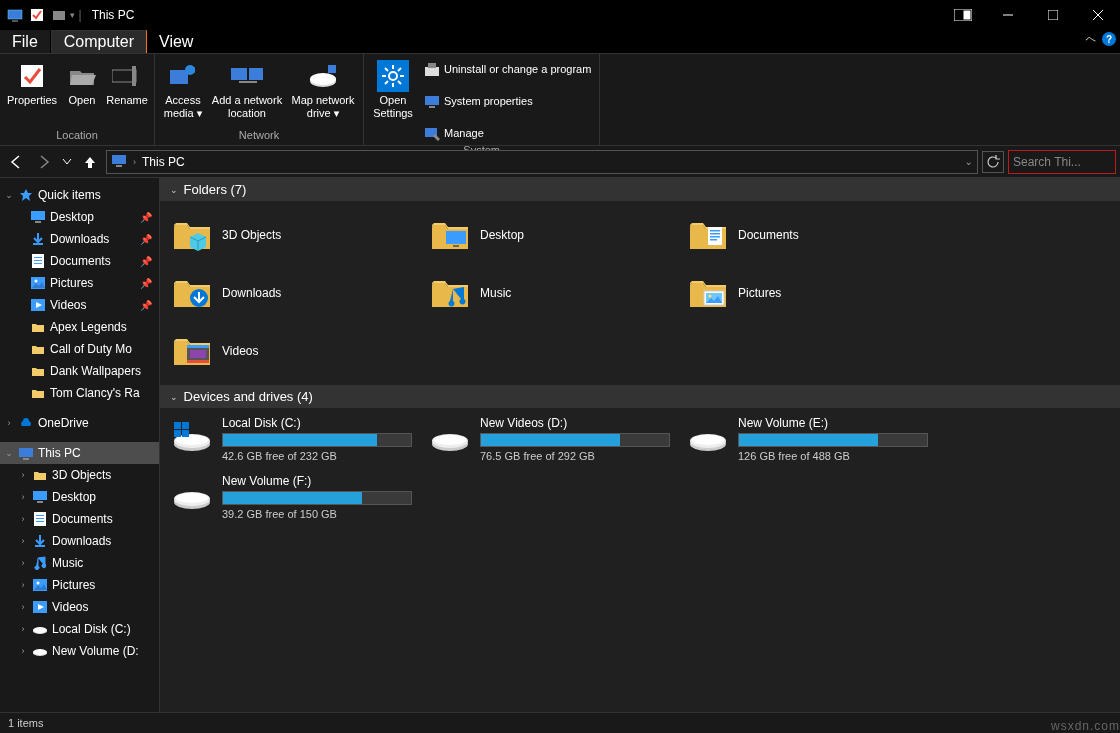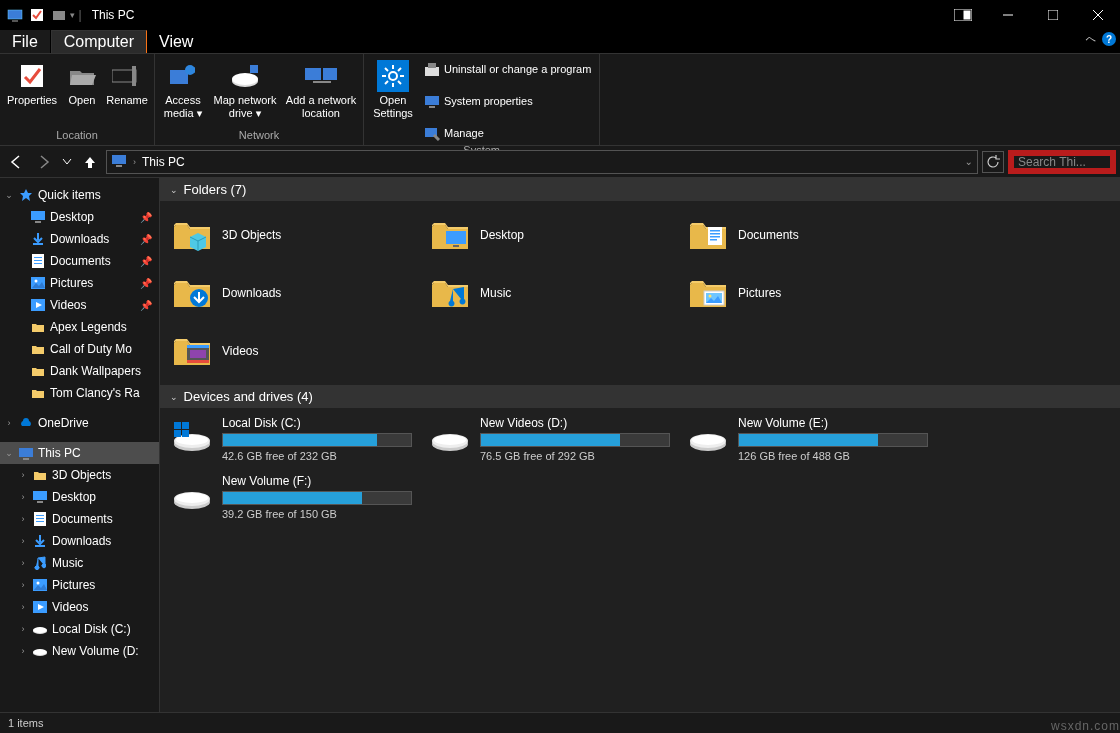--- a/index.html
+++ b/index.html
@@ -31,21 +31,21 @@
   .rbtn-small { display:flex; align-items:center; gap:4px; padding:1px 4px; font-size:11px;}
   .rbtn-small-icon { width:16px; height:16px; }
   .system-list { display:flex; flex-direction:column; gap:14px; padding-top:2px;}
   
   
   .navbar { height: 32px; background:#191919; display:flex; align-items:center; padding:0 4px; gap:4px; border-bottom:1px solid #333;}
   .nav-arrow { width:24px; height:24px; display:flex; align-items:center; justify-content:center;}
   .addressbar { flex:1; height:24px; background:#191919; border:1px solid #535353; display:flex; align-items:center; padding:0 4px; gap:6px;}
   .addressbar .chev { margin-left:auto; color:#999; font-size:10px;}
   .refresh { width:22px; height:22px; border:1px solid #535353; display:flex; align-items:center; justify-content:center;}
-  .searchbox { width:108px; height:24px; background:#191919; border:6px solid #b91c1c; display:flex; align-items:center; padding:0 4px; color:#888;}
+  .searchbox { width:108px; height:24px; background:#191919; border:1px solid #b91c1c; display:flex; align-items:center; padding:0 4px; color:#888;}
   
   
   .main { display:flex; height: 534px; }
   .sidebar { width:160px; background:#191919; border-right:1px solid #333; overflow:hidden; padding-top:6px;}
   .tree-item { display:flex; align-items:center; height:22px; font-size:12px; gap:4px;}
   .tree-item.sel { background:#4d4d4d;}
   .tree-chev { width:10px; display:inline-block; text-align:center; color:#999; font-size:9px;}
   .tree-icon { width:16px; height:16px; display:inline-flex; align-items:center; justify-content:center;}
   .pin { margin-left:auto; margin-right:6px; color:#999; font-size:10px;}
   .tree-spacer { height:8px;}
@@ -169,39 +169,39 @@
       <div class="rbtn" style="width:48px;">
         <div class="rbtn-icon">
             <svg width="30" height="28">
               <rect x="2" y="8" width="18" height="14" fill="#3b7dd8"></rect>
               <circle cx="22" cy="8" r="5" fill="#2e86de"></circle>
               <path d="M22 8 L27 5 L27 11 Z" fill="#2e86de"></path>
             </svg>
           </div>
         <span><span>Access media</span> ▾</span>
       </div>
+      <div class="rbtn" style="width:76px;">
+        <div class="rbtn-icon">
+            <svg width="34" height="24">
+              <rect x="0" y="4" width="16" height="12" fill="#3b7dd8"></rect>
+              <rect x="18" y="4" width="16" height="12" fill="#3b7dd8"></rect>
+              <line x1="8" y1="18" x2="26" y2="18" stroke="#888" stroke-width="2"></line>
+            </svg>
+          </div>
+        <span>Add a network location</span>
+      </div>
       <div class="rbtn" style="width:72px;">
         <div class="rbtn-icon">
             <svg width="30" height="26">
               <ellipse cx="15" cy="18" rx="13" ry="6" fill="#ddd"></ellipse>
               <ellipse cx="15" cy="16" rx="13" ry="6" fill="#fff"></ellipse>
               <rect x="20" y="2" width="8" height="8" fill="#3b7dd8"></rect>
             </svg>
           </div>
         <span><span>Map network drive</span> ▾</span>
-      </div>
-      <div class="rbtn" style="width:76px;">
-        <div class="rbtn-icon">
-            <svg width="34" height="24">
-              <rect x="0" y="4" width="16" height="12" fill="#3b7dd8"></rect>
-              <rect x="18" y="4" width="16" height="12" fill="#3b7dd8"></rect>
-              <line x1="8" y1="18" x2="26" y2="18" stroke="#888" stroke-width="2"></line>
-            </svg>
-          </div>
-        <span>Add a network location</span>
       </div>
     </div>
     <div class="rgroup-label">Network</div>
   </div>
 
   <div class="rgroup">
     <div class="rgroup-body">
       <div class="rbtn" style="width:50px;">
         <div class="rbtn-icon">
             <svg width="32" height="32">

